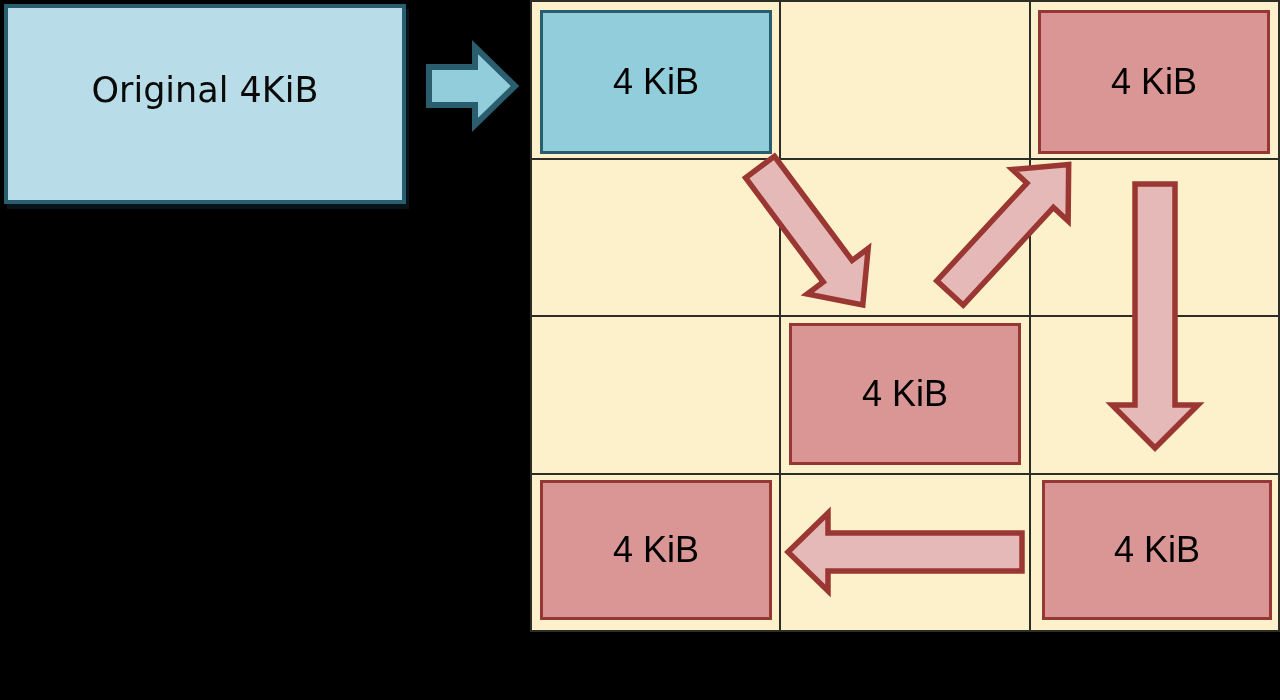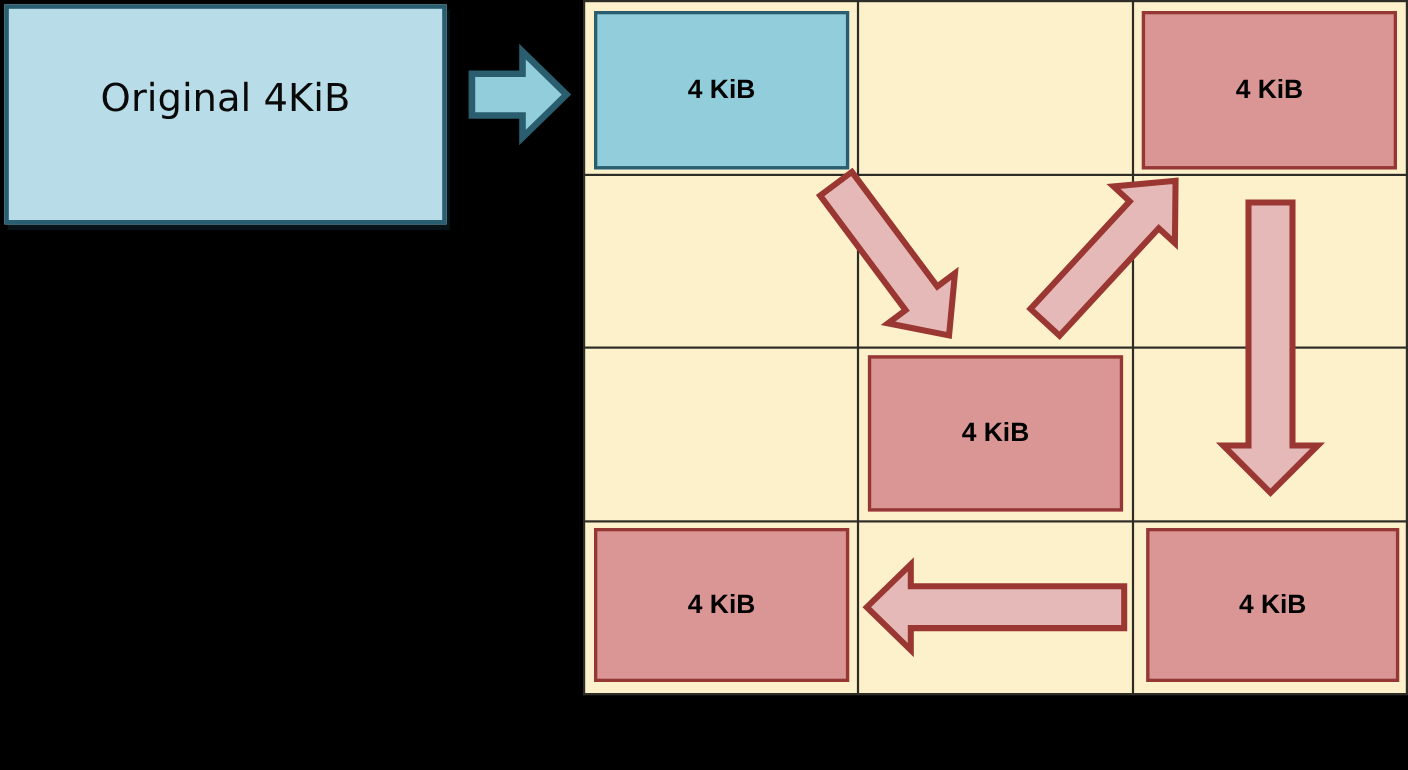--- a/index.html
+++ b/index.html
@@ -52,23 +52,22 @@
     display: grid;
     grid-template-columns: repeat(3, 1fr);
     grid-template-rows: repeat(4, 1fr);
     gap: 2px;
   }
   .nand-cell { background: var(--color-grid_bg); }
 
   .page-block {
     position: absolute; box-sizing: border-box;
     display: flex; align-items: center; justify-content: center;
-    font-size: 24px; color: #000;
+    font-size: 36px; color: #000;
     font-family: "Liberation Sans", sans-serif;
-    font-weight: bold;
   }
   .page-block.blue {
     background: var(--color-blue_fill);
     border: 3px solid var(--color-blue_border);
   }
   .page-block.pink {
     background: var(--color-pink_fill);
     border: 3px solid var(--color-pink_border);
   }
   .blk-0 { left: 10px;  top: 10px;  width: 232px; height: 144px; }

